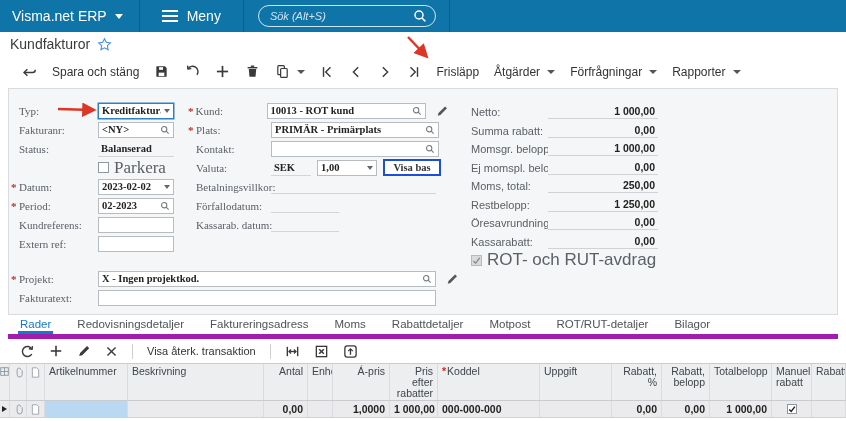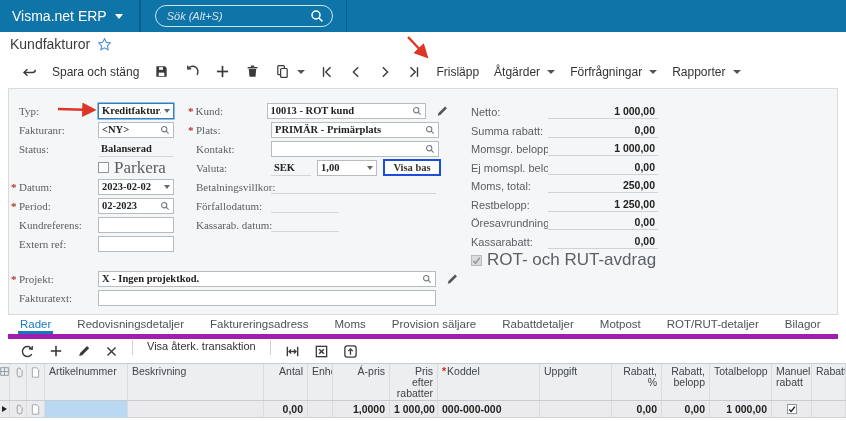--- a/index.html
+++ b/index.html
@@ -82,21 +82,21 @@
   
   .tabs { position:absolute; left:8px; top:316px; width:830px; height:23px;
     display:flex; align-items:flex-end; gap:22px; padding-left:10px;
     border-bottom:5px solid #a21caf; }
   .tab { font-size:11.5px; color:#4d5358; padding:3px 2px 4px; cursor:pointer;
     white-space:nowrap; }
   .tab.active { color:#1779c4; border-bottom:3px solid #1779c4; padding-bottom:1px; }
 
   
   .gridbar { position:absolute; left:8px; top:340px; width:830px; height:22px;
-    display:flex; gap:14px; padding-left:12px; }
+    display:flex; align-items:center; gap:14px; padding-left:12px; }
   .gsep { width:1px; height:15px; background:#ccd0d4; }
   .gbtn { cursor:pointer; display:flex; align-items:center; }
   .gbtn-text { font-size:11px; color:#333; cursor:pointer; white-space:nowrap; }
 
   
   .grid { position:absolute; left:0; top:363px; width:846px;border-radius:10px; }
   .ghead, .gdata { display:grid;
     grid-template-columns:10px 17px 18px 83px 136px 44px 25px 57px 48px 102px 72px 50px 48px 62px 40px 1fr; }
   .ghead { background:#eceef0; border-top:1px solid #c8ccd0; border-bottom:1px solid #c8ccd0; height:38px; }
   .th { border-right:1px solid #d9dcdf; font-size:10.5px; color:#3f454b; padding:2px 4px;
@@ -117,20 +117,28 @@
 </style>
 </head>
 <body>
 
 <div class="topbar">
   <div class="brand">
     <span>Visma.net ERP</span>
     <span class="caret-w"></span>
   </div>
   <div class="vdiv"></div>
+  <div class="menu-btn">
+    <span class="hamburger">
+        <div></div>
+        <div></div>
+        <div></div>
+      </span>
+    <span>Meny</span>
+  </div>
   <div class="vdiv"></div>
   <div class="search-pill">
     <span class="search-ph">Sök (Alt+S)</span>
     <svg width="14" height="14" viewBox="0 0 14 14">
       <circle cx="6" cy="6" r="4" fill="none" stroke="#fff" stroke-width="1.5"></circle>
       <line x1="9" y1="9" x2="12.4" y2="12.4" stroke="#fff" stroke-width="1.5"></line>
     </svg>
   </div>
   <div class="tb-after"></div>
 </div>
@@ -446,21 +454,20 @@
       </span>
     </div>
   </div>
 </div>
 
 <div class="tabs">
   <span class="tab active">Rader</span>
   <span class="tab">Redovisningsdetaljer</span>
   <span class="tab">Faktureringsadress</span>
   <span class="tab">Moms</span>
-  <span class="tab">Provision säljare</span>
   <span class="tab">Rabattdetaljer</span>
   <span class="tab">Motpost</span>
   <span class="tab">ROT/RUT-detaljer</span>
   <span class="tab">Bilagor</span>
 </div>
 
 <div class="gridbar">
   <span class="gbtn">
     <svg width="15" height="15" viewBox="0 0 16 16">
       <path d="M12.6 10.8 A5.4 5.4 0 1 1 12.6 5.2" fill="none" stroke="#3a3a3a" stroke-width="1.5"></path>

